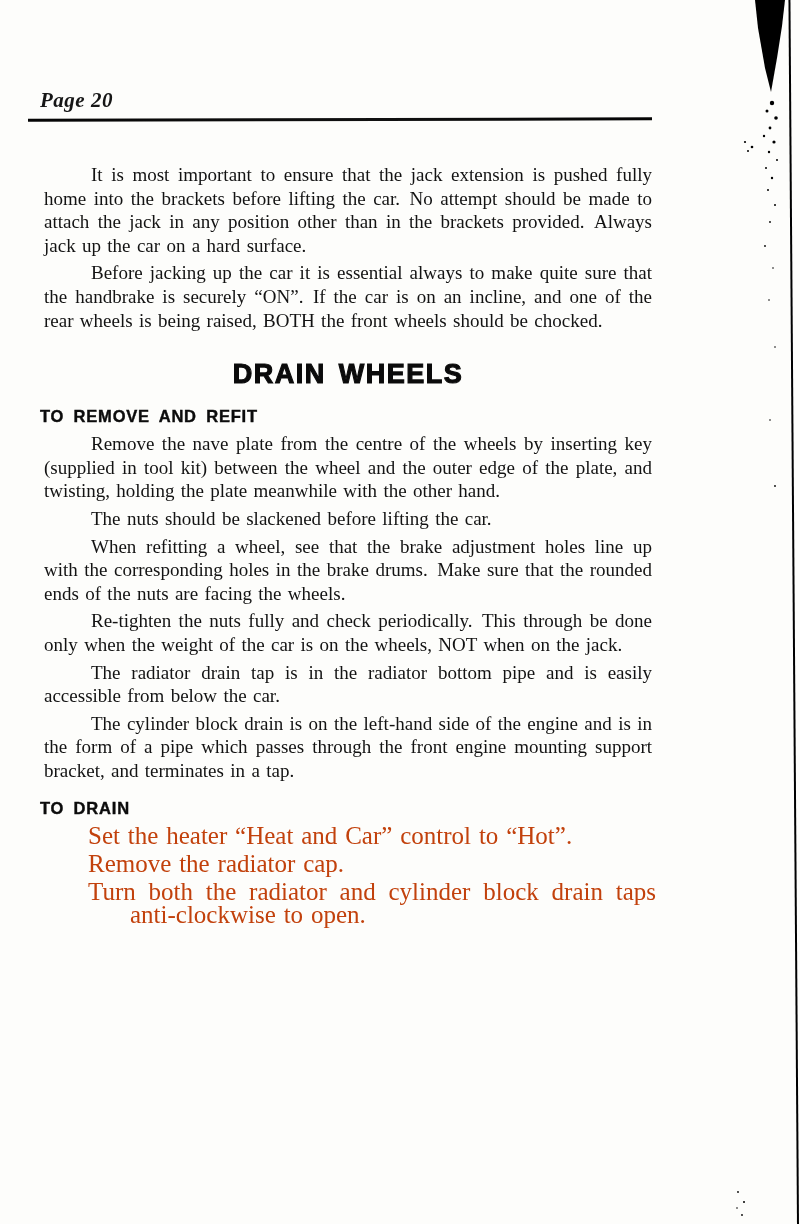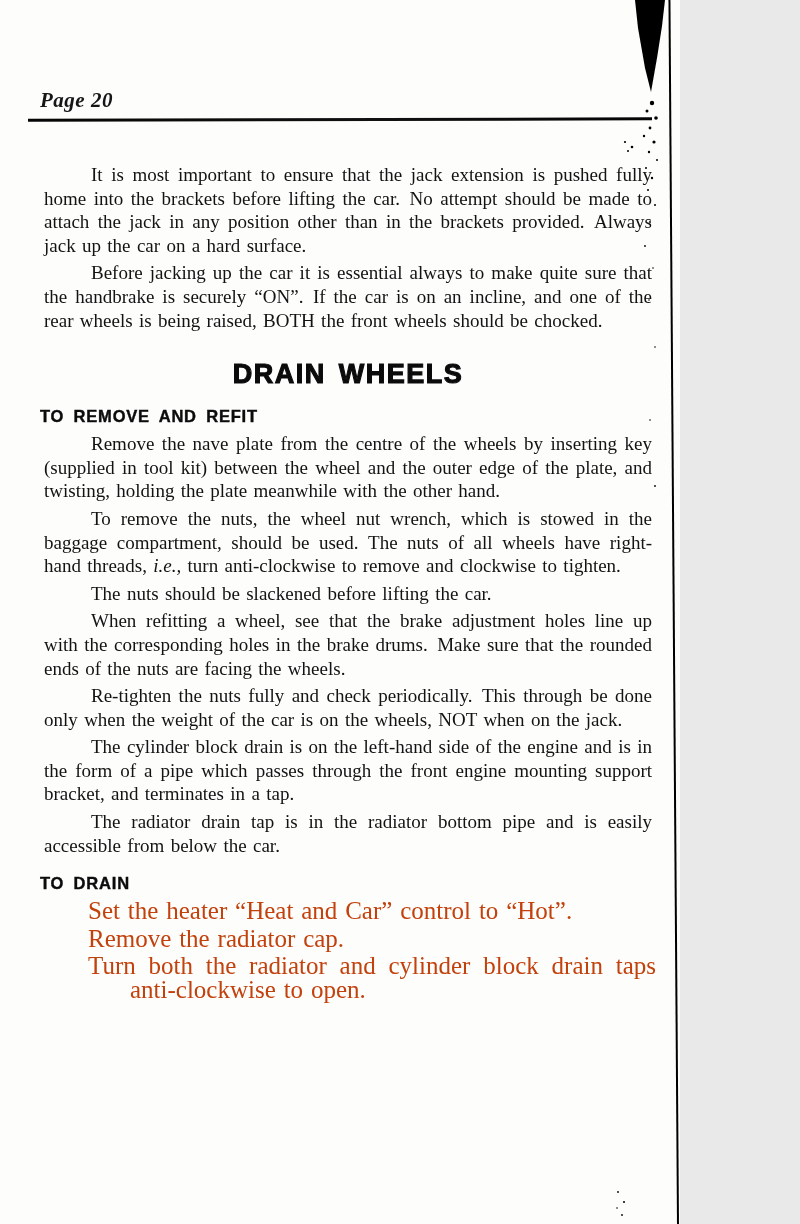--- a/index.html
+++ b/index.html
@@ -1,18 +1,18 @@
 <!DOCTYPE html>
 <html><head>
 <meta charset="utf-8">
 <style>
   html, body { margin: 0; padding: 0; background: #e9e9e9; }
   .page {
     position: relative;
-    width: 680px;
+    width: 800px;
     height: 1224px;
     background: #fdfdfb;
     overflow: hidden;
     color: #141414;
   }
   .content {
     position: absolute;
     left: 40px;
     top: 88px;
     width: 616px;
@@ -139,29 +139,28 @@
 
       <p class="par">It is most important to ensure that the jack extension is pushed fully home into the brackets before lifting the car. No attempt should be made to attach the jack in any position other than in the brackets provided. Always jack up the car on a hard surface.</p>
       <p class="par">Before jacking up the car it is essential always to make quite sure that the handbrake is securely “ON”. If the car is on an incline, and one of the rear wheels is being raised, BOTH the front wheels should be chocked.</p>
 
       <h1 class="section-title">DRAIN WHEELS</h1>
 
       <h2 class="sub-heading">TO REMOVE AND REFIT</h2>
 
       <p class="par">Remove the nave plate from the centre of the wheels by inserting key (supplied in tool kit) between the wheel and the outer edge of the plate, and twisting, holding the plate meanwhile with the other hand.</p>
 
-      <p class="par"><span>To remove the nuts, the wheel nut wrench, which is stowed in the baggage compartment, should be used. The nuts of all wheels have right-hand threads, </span><em class="it">i.e.,</em><span> turn anti-clockwise to remove and clockwise to tighten.</span></p>
 
       <p class="par">The nuts should be slackened before lifting the car.</p>
       <p class="par">When refitting a wheel, see that the brake adjustment holes line up with the corresponding holes in the brake drums. Make sure that the rounded ends of the nuts are facing the wheels.</p>
       <p class="par">Re-tighten the nuts fully and check periodically. This through be done only when the weight of the car is on the wheels, NOT when on the jack.</p>
 
 
+      <p class="par">The radiator drain tap is in the radiator bottom pipe and is easily accessible from below the car.</p>
       <p class="par">The cylinder block drain is on the left-hand side of the engine and is in the form of a pipe which passes through the front engine mounting support bracket, and terminates in a tap.</p>
-      <p class="par">The radiator drain tap is in the radiator bottom pipe and is easily accessible from below the car.</p>
 
       <h2 class="sub-heading">TO DRAIN</h2>
 
       <p class="step">Set the heater “Heat and Car” control to “Hot”.</p>
       <p class="step">Remove the radiator cap.</p>
       <p class="step">Turn both the radiator and cylinder block drain taps anti-clockwise to open.</p>
 
     </main>
   </div>
 </div>

